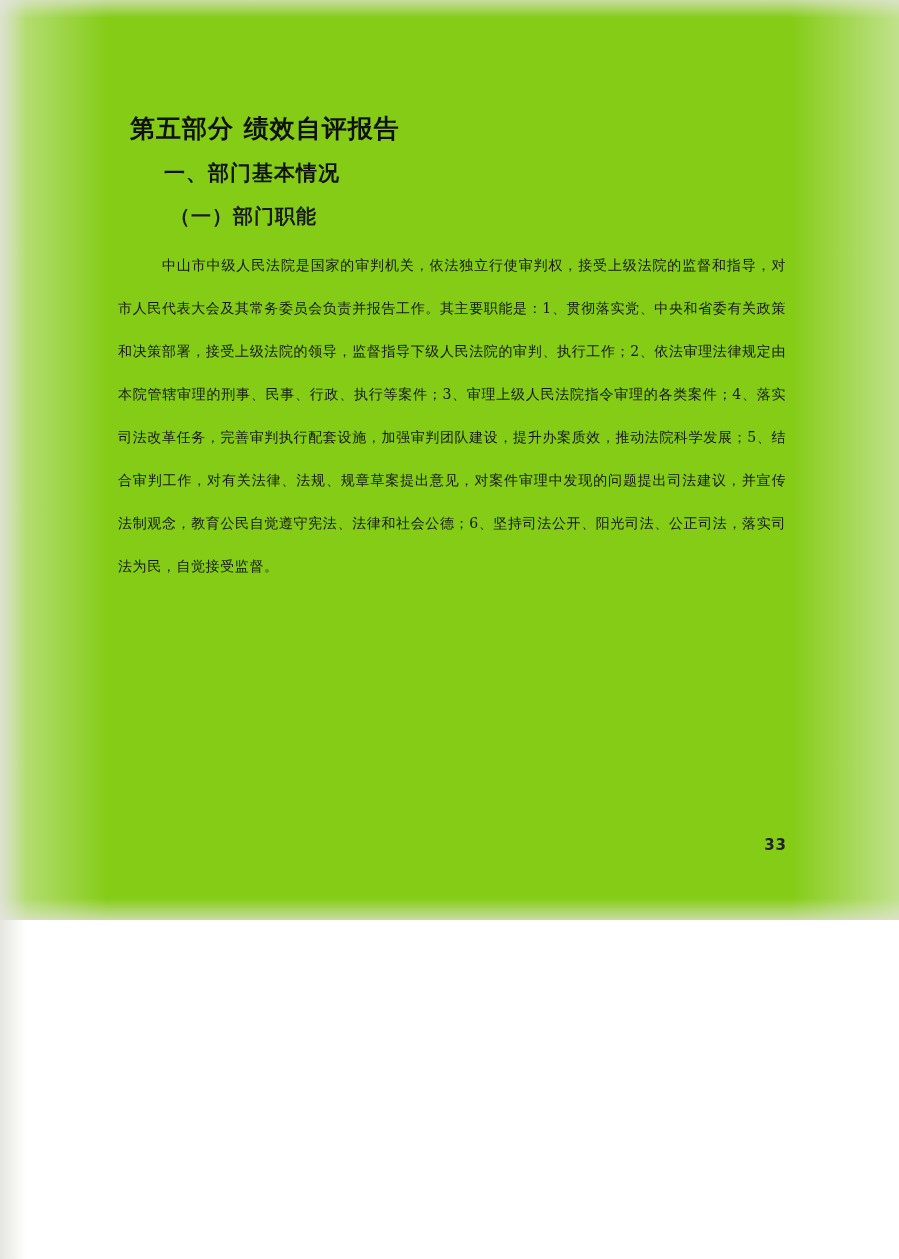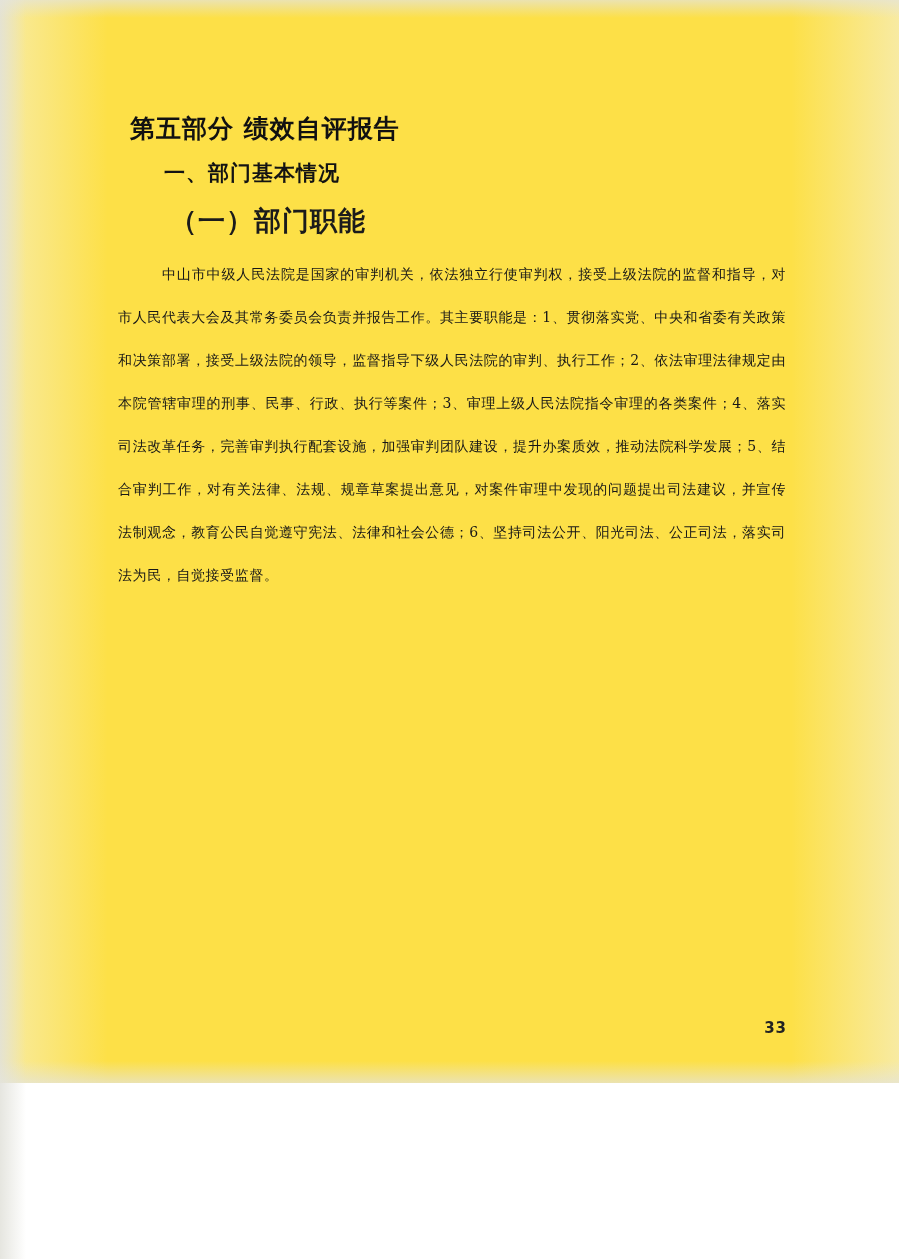--- a/index.html
+++ b/index.html
@@ -10,22 +10,22 @@
     width: 899px;
     height: 1259px;
     background: #ffffff;
     font-family: "DejaVu Serif", "Liberation Serif", serif;
     color: #1a1a1a;
     overflow: hidden;
   }
   .page {
     position: relative;
     width: 899px;
-    height: 1083px;
-    background: #fde047;
+    height: 920px;
+    background: #84cc16;
     box-sizing: border-box;
   }
   
   .scan-tint {
     position: absolute;
     inset: 0;
     background:
       linear-gradient(90deg, rgba(244,244,238,0.55) 0%, rgba(255,255,255,0) 12%,
                       rgba(255,255,255,0) 88%, rgba(243,243,237,0.55) 100%);
     pointer-events: none;
@@ -46,21 +46,21 @@
   }
   .heading-2 {
     font-family: "DejaVu Sans", "Liberation Sans", sans-serif;
     font-weight: bold;
     font-size: 21px;
     letter-spacing: 1px;
     color: #131313;
     margin: 0 0 16px 46px;
   }
   .heading-3 {
-    font-size: 27px;
+    font-size: 20px;
     letter-spacing: 1px;
     color: #1b1b1b;
     margin: 0 0 14px 52px;
   }
   .body-para {
     font-size: 14px;
     line-height: 43px;
     letter-spacing: 0.6px;
     text-align: justify;
     text-justify: inter-ideograph;
@@ -68,21 +68,21 @@
     margin: 0 0 6px 0;
     text-indent: 44px;
   }
   .body-para.second-block {
     margin-top: 10px;
   }
   .spacer-sm { height: 12px; }
   .page-number {
     position: absolute;
     right: 112px;
-    bottom: 46px;
+    bottom: 66px;
     font-family: "DejaVu Sans", "Liberation Sans", sans-serif;
     font-size: 15px;
     font-weight: bold;
     color: #222222;
     letter-spacing: 1px;
   }
   .edge-shadow-left {
     position: absolute;
     left: 0; top: 0;
     width: 26px; height: 1259px;

